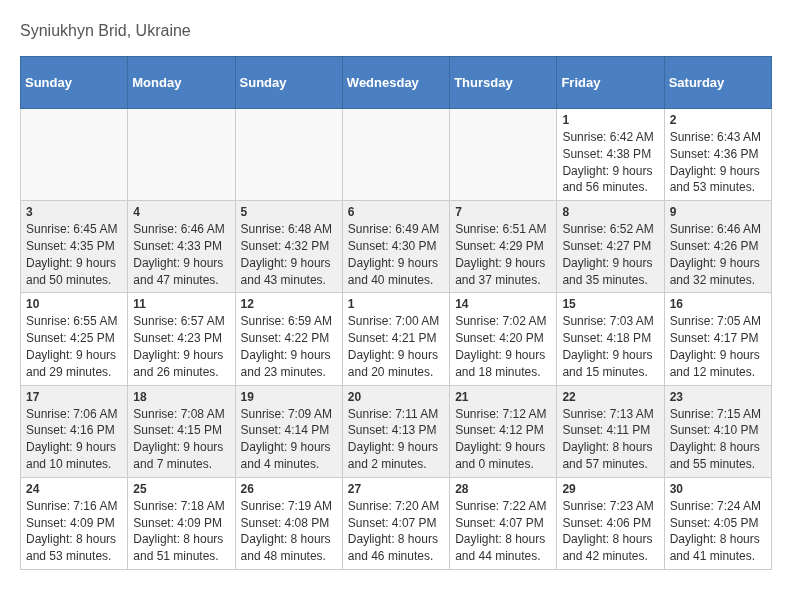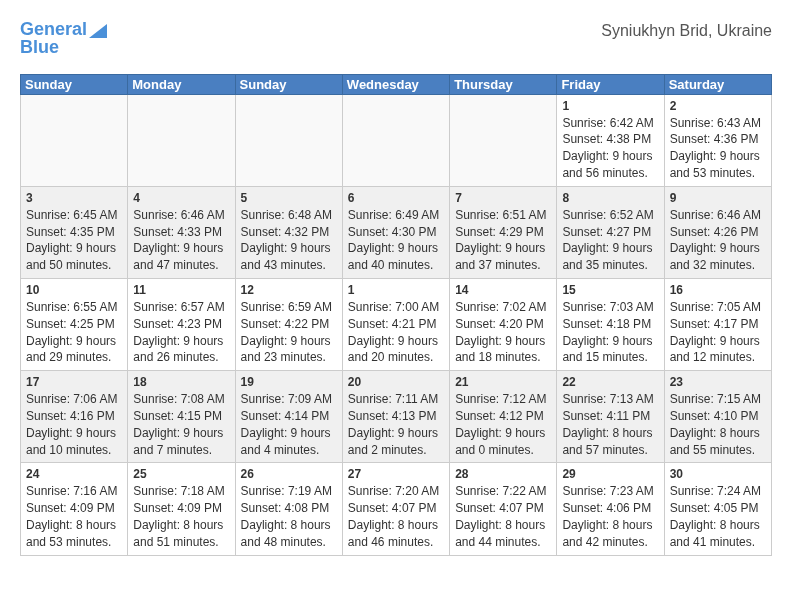--- a/index.html
+++ b/index.html
@@ -51,21 +51,21 @@
     }
     .calendar {
       width: 100%;
       border-collapse: collapse;
     }
     .calendar thead tr th {
       background: #4a7fc1;
       color: #fff;
       font-size: 13px;
       font-weight: bold;
-      padding: 2px 4px;
+      padding: 18px 4px;
       text-align: left;
       border: 1px solid #3a6aa0;
     }
     .calendar tbody tr td {
       border: 1px solid #ccc;
       vertical-align: top;
       padding: 4px 5px;
       font-size: 10.5px;
       color: #333;
       background: #fff;
@@ -88,33 +88,20 @@
     }
     .empty-cell {
       background: #f9f9f9 !important;
     }
   </style>
 </head>
 <body>
 
 <div class="page">
   <div class="header">
-    <div class="logo">
-      <div style="display:flex; flex-direction:column; align-items:flex-start;">
-        <div style="display:flex; align-items:center;">
-          <span class="logo-text">
-            <span>General</span>
-          </span>
-          <svg width="18" height="18" viewBox="0 0 18 18" style="margin-left:2px; margin-top:-2px;">
-            <polygon points="0,18 18,4 18,18" fill="#4a90d9"></polygon>
-          </svg>
-        </div>
-        <span class="logo-text" style="color:#4a90d9; margin-top:-2px;">Blue</span>
-      </div>
-    </div>
     <div class="title-block">
       <h2>Syniukhyn Brid, Ukraine</h2>
     </div>
   </div>
 
   <table class="calendar">
     <thead>
       <tr>
         <th>Sunday</th>
         <th>Monday</th>

